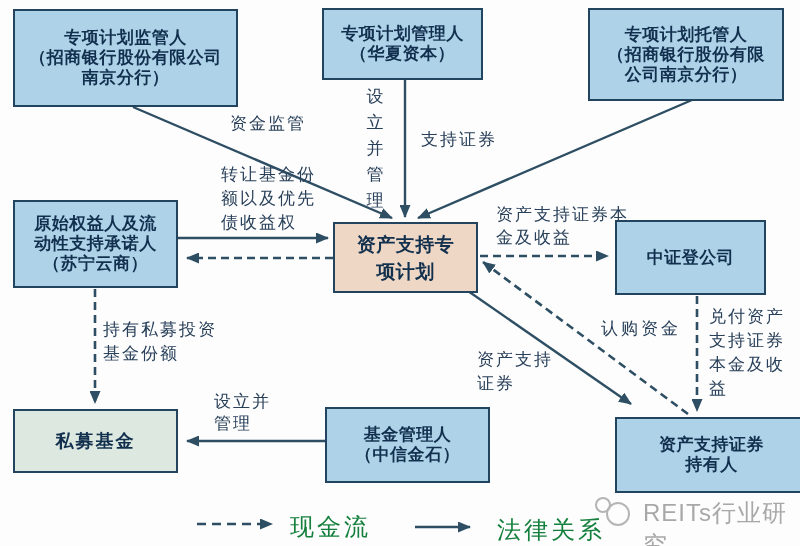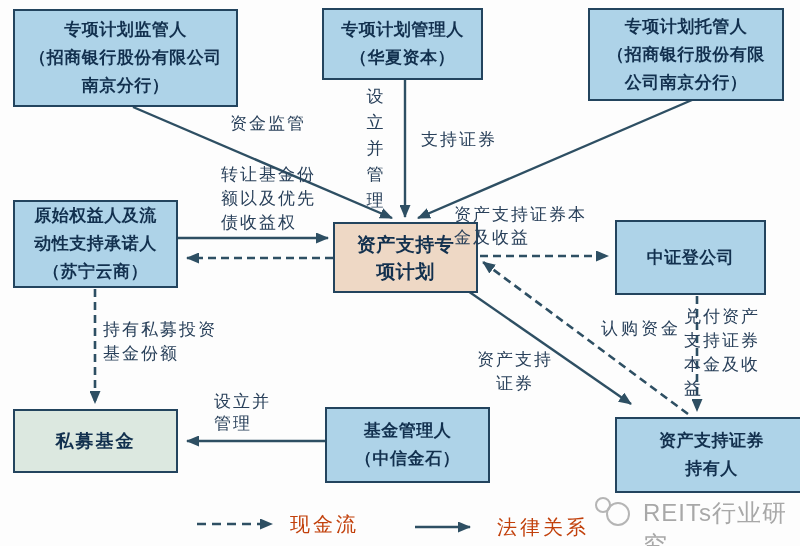--- a/index.html
+++ b/index.html
@@ -12,39 +12,39 @@
   }
   #arrow-layer{position:absolute;left:0;top:0;width:800px;height:546px;}
   .node{
     position:absolute;
     border:2.5px solid #23445e;
     display:flex;align-items:center;justify-content:center;
     text-align:center;
     white-space:pre-line;
     font-weight:bold;
     color:#12304e;
-    font-size:17px;line-height:28px;
+    font-size:17px;line-height:20px;
     box-sizing:border-box;
     letter-spacing:0.5px;
   }
   .node.blue{background:#aed3e8;}
   .node.peach{background:#eed8c5;font-size:19px;line-height:27px;}
   .node.green{background:#dce8e0;font-size:18px;letter-spacing:2px;}
   .edge-label{
     position:absolute;
     white-space:pre-line;
     color:#29405a;
     font-size:17px;line-height:23px;
     letter-spacing:2px;
   }
   .edge-label.vertical{text-align:center;line-height:26px;}
   .legend-label{
     position:absolute;
-    color:#c2410c;
-    font-size:20px;
+    color:#15803d;
+    font-size:24px;
     letter-spacing:3px;
   }
   .watermark-text{
     position:absolute;
     color:#a8a8a8;
     font-size:24px;
     letter-spacing:1px;
     font-family:"Liberation Sans", sans-serif;
   }
 </style>
@@ -105,32 +105,32 @@
   <div class="edge-label" style="left:230px; top:112px;">资金监管</div>
   <div class="edge-label vertical" style="left:364px; top:84px; width:24px;">设
 立
 并
 管
 理</div>
   <div class="edge-label" style="left:421px; top:128px;">支持证券</div>
   <div class="edge-label" style="left:177px; top:163px; line-height:24px;margin-left:44px;">转让基金份
 额以及优先
 债收益权</div>
-  <div class="edge-label" style="left:454px; top:203px;">资产支持证券本
+  <div class="edge-label" style="left:496px; top:203px;">资产支持证券本
 金及收益</div>
   <div class="edge-label" style="left:601px; top:317px; letter-spacing:3px;">认购资金</div>
-  <div class="edge-label" style="left:684px; top:305px; line-height:24px;">兑付资产
+  <div class="edge-label" style="left:709px; top:305px; line-height:24px;">兑付资产
 支持证券
 本金及收
 益</div>
   <div class="edge-label" style="left:103px; top:318px; line-height:24px;">持有私募投资
 基金份额</div>
   <div class="edge-label" style="left:214px; top:391px; line-height:22px;">设立并
 管理</div>
-  <div class="edge-label" style="left:477px; top:348px; line-height:24px;text-align:center;">资产支持
+  <div class="edge-label" style="left:477px; top:348px; line-height:24px;">资产支持
 证券</div>
 
   <div class="legend-label" style="left:290px; top:511px;">现金流</div>
   <div class="legend-label" style="left:497px; top:514px;">法律关系</div>
 
   <div class="watermark-text" style="left:643px; top:497px;">REITs行业研究</div>
 
 </div>
 
 </body></html>

